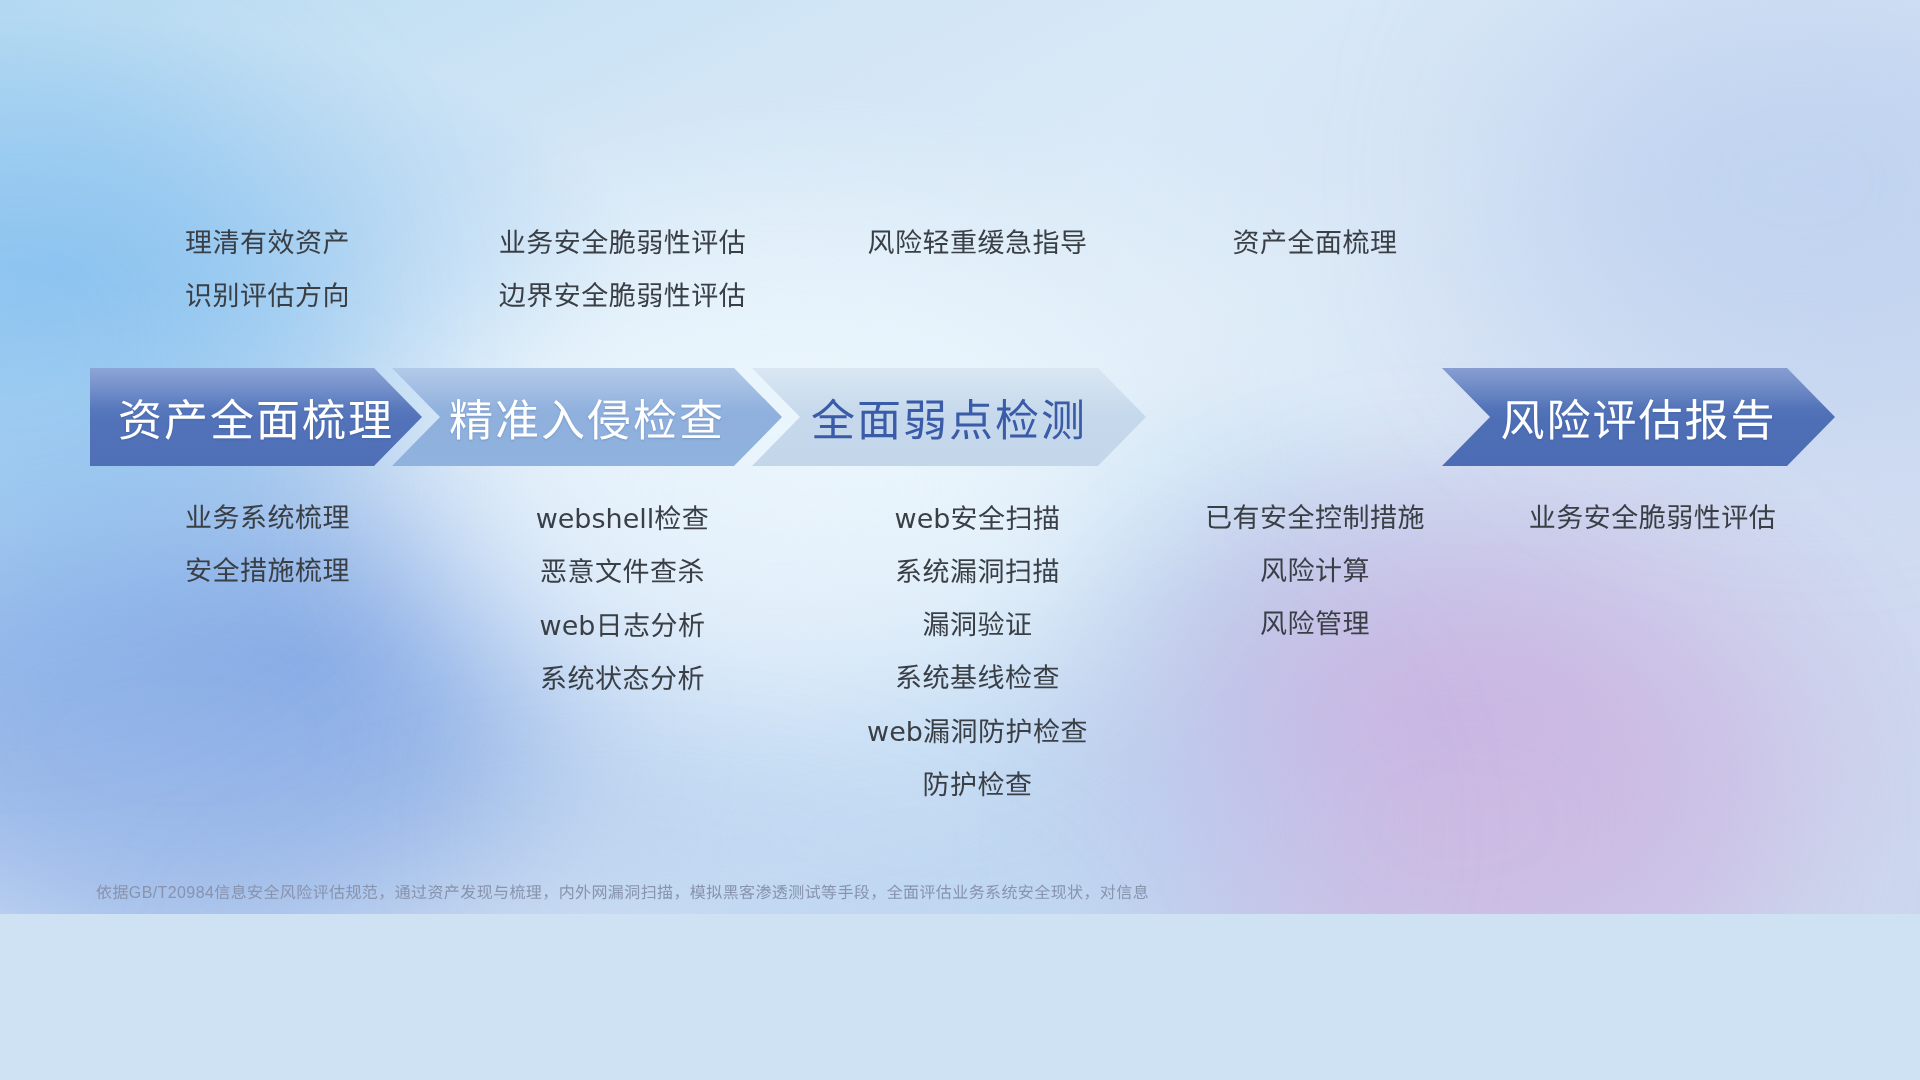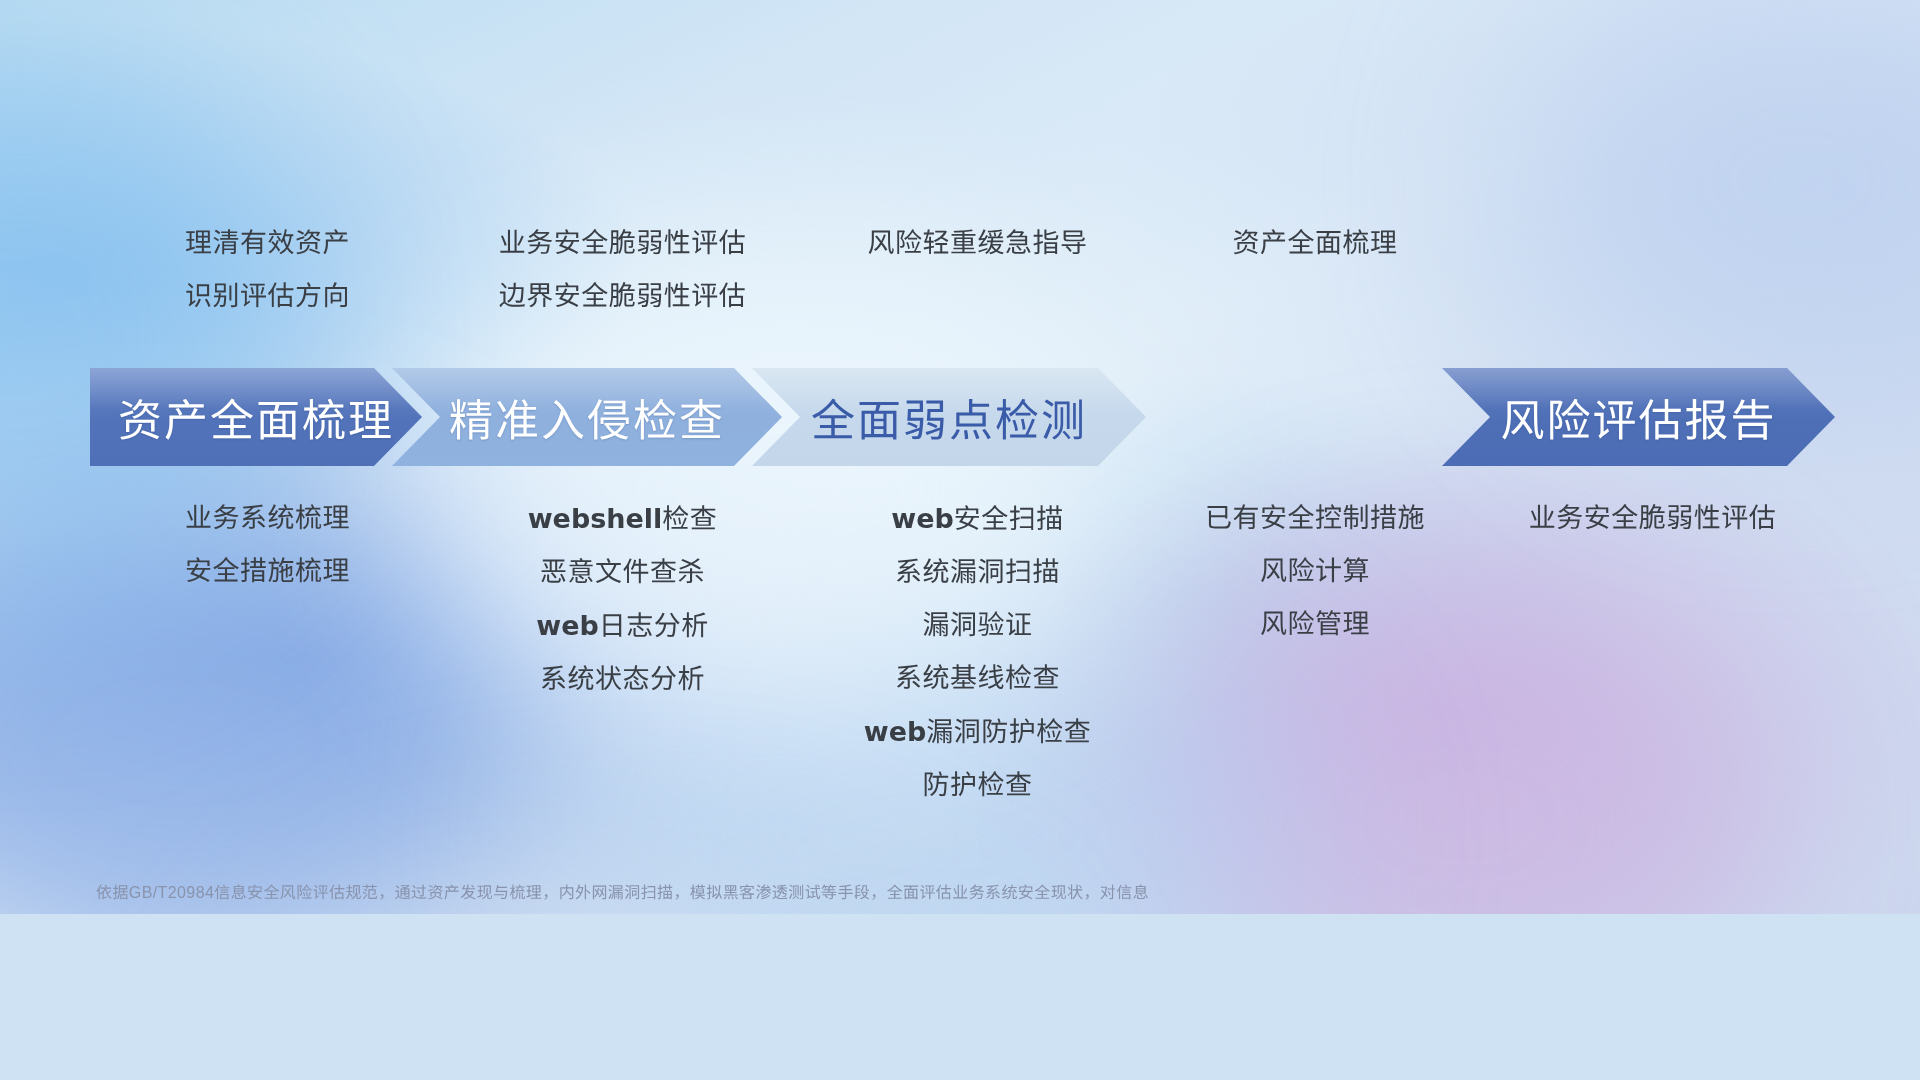--- a/index.html
+++ b/index.html
@@ -71,21 +71,21 @@
     letter-spacing: 0.5px;
     white-space: nowrap;
   }
   .row-top .item { margin-bottom: 26px; }
   .row-bottom .item { margin-bottom: 26px; }
   .item:last-child { margin-bottom: 0; }
 
   
   .item .latin {
     font-family: "DejaVu Sans", "Liberation Sans", sans-serif;
-    font-weight: 700;
+    font-weight: 400;
     letter-spacing: 0;
   }
 
   
   #banner {
     position: absolute;
     left: 90px;
     top: 368px;
     width: 1745px;
     height: 98px;

